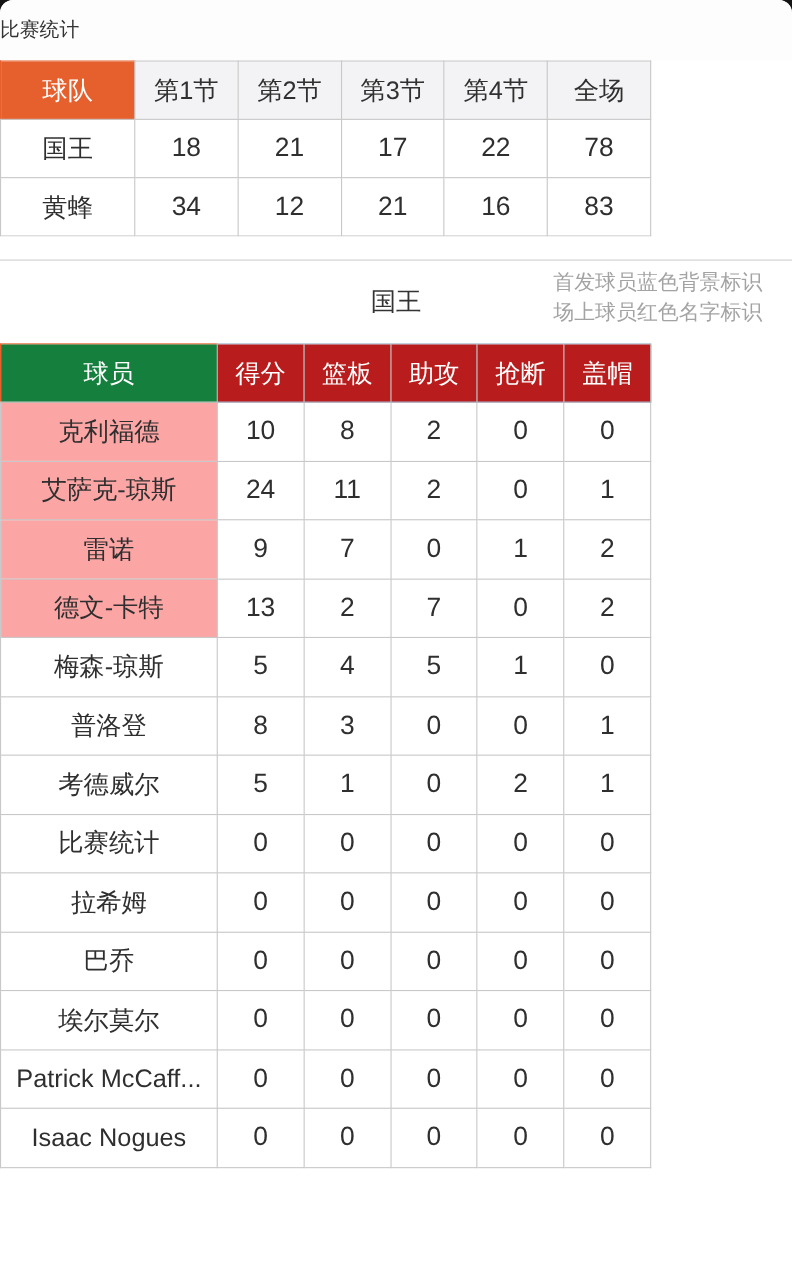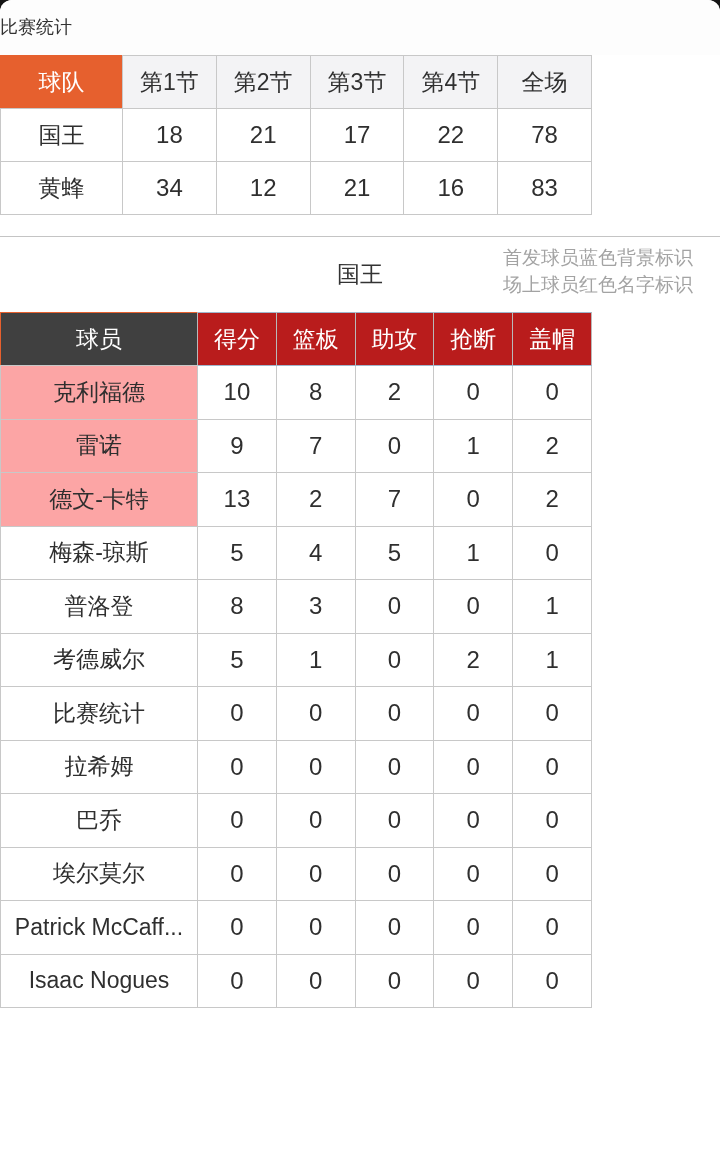--- a/index.html
+++ b/index.html
@@ -49,21 +49,21 @@
     font-size:23px;font-weight:500;color:#333;
   }
   .section-note{
     position:absolute;left:503px;top:7px;
     font-size:19px;line-height:27px;color:#a3a3a3;
     white-space:nowrap;text-align:left;
   }
   
   .player-table th{height:52px;font-size:23px;font-weight:500;color:#ffffff;}
   .player-table .head-player{
-    background:#404040;border-color:#e6602e #b9b9b9 #c8c8c8 #e6602e;
+    background:#15803d;border-color:#e6602e #b9b9b9 #c8c8c8 #e6602e;
   }
   .player-table .head-stat{background:#b91c1c;border-color:#9fb6cc #b9b9b9;}
   .player-table col.c-name{width:197px;}
   .player-table td{height:52.5px;background:#ffffff;font-size:24px;color:#2f2f2f;}
   .player-table td.player-name{font-size:23px;white-space:nowrap;}
   .player-table tr.starter td.player-name{background:#fca5a5;}
 </style>
 </head>
 <body>
 
@@ -142,20 +142,28 @@
     <tbody id="player-body">
         <tr class="starter">
       <td class="player-name">克利福德</td>
       <td>10</td>
       <td>8</td>
       <td>2</td>
       <td>0</td>
       <td>0</td>
     </tr>
         <tr class="starter">
+      <td class="player-name">艾萨克-琼斯</td>
+      <td>24</td>
+      <td>11</td>
+      <td>2</td>
+      <td>0</td>
+      <td>1</td>
+    </tr>
+        <tr class="starter">
       <td class="player-name">雷诺</td>
       <td>9</td>
       <td>7</td>
       <td>0</td>
       <td>1</td>
       <td>2</td>
     </tr>
         <tr class="starter">
       <td class="player-name">德文-卡特</td>
       <td>13</td>

